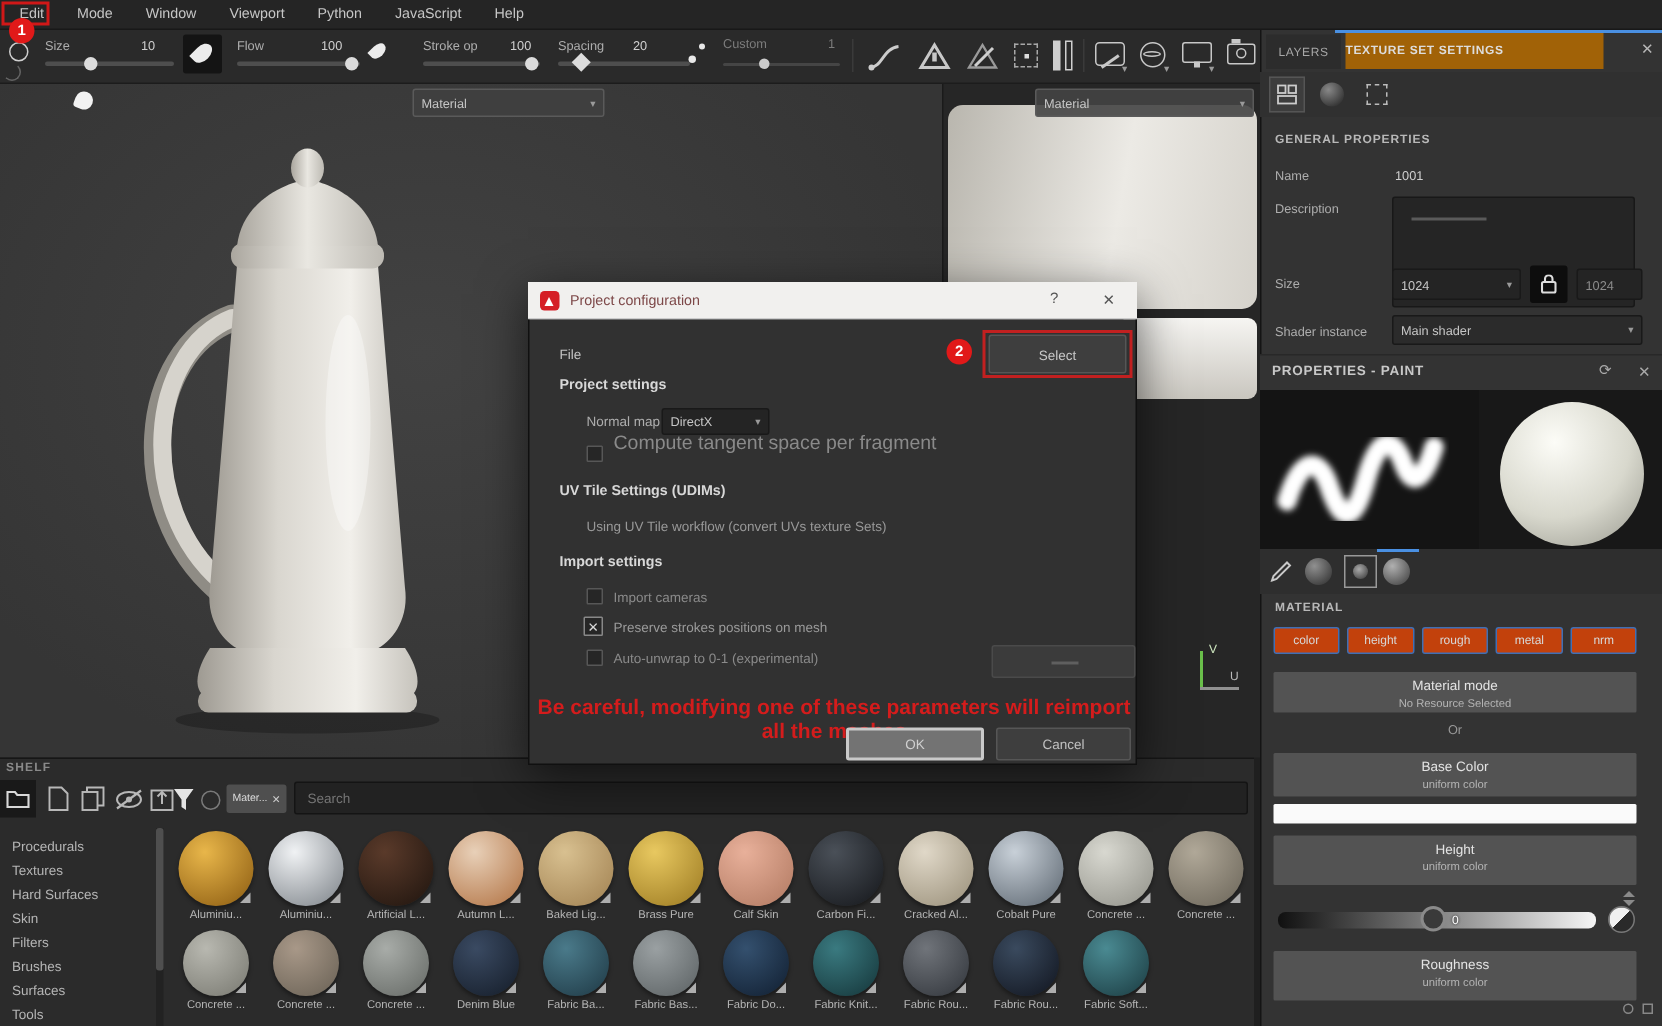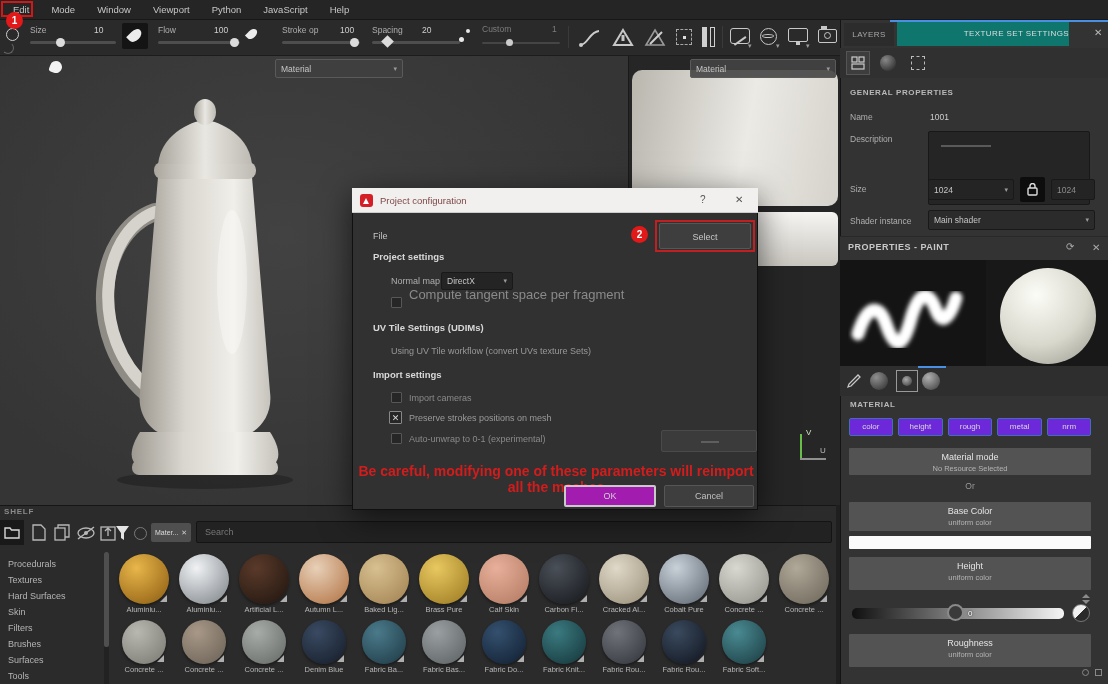--- a/index.html
+++ b/index.html
@@ -13,21 +13,21 @@
   .knob{width:9px;height:9px;border-radius:50%;background:#dcdcdc}
   .ddown{background:#242424;border:1px solid #191919;border-radius:2px;color:#c6c6c6;
          font-size:8.5px;display:flex;align-items:center;justify-content:space-between;padding:0 5px}
   .chev{font-size:7px;color:#9a9a9a}
   .gbox{background:#535353;text-align:center;color:#e4e4e4;border-radius:1px}
   .gbox .t{font-size:9px;padding-top:4px}
   .gbox .s{font-size:7.5px;color:#b4b4b4;padding-top:2px}
   .cb{width:11px;height:11px;background:#262626;border:1px solid #575757;border-radius:1px}
   .seclabel{font-size:8px;font-weight:bold;letter-spacing:.6px;color:#b8b8b8;white-space:nowrap}
   .mitem{padding:0 11px;line-height:20px;font-size:9.5px;color:#c6c6c6;cursor:default}
-  .chanbtn{flex:1;margin:0 2.5px;background:#6d28d9;border:1px solid #3f6fb5;border-radius:2px;
+  .chanbtn{flex:1;margin:0 2.5px;background:#c2410c;border:1px solid #3f6fb5;border-radius:2px;
            color:#d8d8d8;font-size:8px;text-align:center;line-height:15px;cursor:default}
   .mrow{display:flex}
   .mcell{width:60px;position:relative;flex:0 0 60px}
   .thumb{width:50px;height:50px;margin:2px auto 0;border-radius:50%;position:relative;box-shadow:0 2px 3px rgba(0,0,0,.4)}
   .thumb2{width:44px;height:44px;margin:2px auto 0;border-radius:50%;position:relative;box-shadow:0 2px 3px rgba(0,0,0,.4)}
   .thumb::after,.thumb2::after{content:"";position:absolute;right:2px;bottom:2px;border-style:solid;
            border-width:0 0 7px 7px;border-color:transparent transparent #cfcfcf transparent;opacity:.8}
   .mlabel{display:block;width:58px;margin:1px auto 0;font-size:7.5px;color:#b6b6b6;text-align:center;
           white-space:nowrap;overflow:hidden;text-overflow:ellipsis}
   .catitem{font-size:9px;color:#b5b5b5;line-height:16px;white-space:nowrap;cursor:default}
@@ -358,22 +358,22 @@
         <div class="thumb2" style="background: radial-gradient(circle at 35% 28%, rgb(74, 138, 146), rgb(26, 58, 64));"></div>
         <span class="mlabel">Fabric Soft...</span>
       </div>
     </div>
 
   <div class="a" style="left:840px;top:20px;width:268px;height:664px;background:#333333;border-left:1px solid #141414"></div>
 
   <div class="a" style="left:890px;top:20px;width:218px;height:2px;background:#4a90e2"></div>
   <div class="a" style="left:844px;top:23px;width:50px;height:23px;background:#2c2c2c;text-align:center;line-height:23px;
               font-size:8px;letter-spacing:.4px;color:#a8a8a8">LAYERS</div>
-  <div class="a" style="left:897px;top:22px;width:172px;height:24px;background:#0f766e;text-align:right;line-height:24px;
-              font-size:8px;letter-spacing:.4px;color:#dddddd;font-weight:normal">TEXTURE SET SETTINGS</div>
+  <div class="a" style="left:897px;top:22px;width:172px;height:24px;background:#a16207;text-align:left;line-height:24px;
+              font-size:8px;letter-spacing:.4px;color:#dddddd;font-weight:bold">TEXTURE SET SETTINGS</div>
   <div class="a" style="left:1094px;top:27px;font-size:10px;color:#b8b8b8">✕</div>
 
   <div class="a" style="left:840px;top:48px;width:268px;height:30px;background:#303030"></div>
   <div class="a" style="left:846px;top:51px;width:24px;height:24px;background:#3d3d3d;border:1px solid #555;text-align:center">
     <svg width="14" height="14" viewBox="0 0 14 14" style="margin-top:4px">
       <rect x="1" y="1" width="5" height="5" fill="none" stroke="#ccc" stroke-width="1.2"></rect>
       <rect x="8" y="1" width="5" height="5" fill="none" stroke="#ccc" stroke-width="1.2"></rect>
       <rect x="1" y="8" width="12" height="5" fill="none" stroke="#ccc" stroke-width="1.2"></rect>
     </svg>
   </div>
@@ -536,20 +536,20 @@
       <span style="position:absolute;left:56px;top:200px;font-size:9px;color:#9a9a9a">Preserve strokes positions on mesh</span>
 
       <div class="cb" style="position:absolute;left:38px;top:220px"></div>
       <span style="position:absolute;left:56px;top:221px;font-size:9px;color:#8a8a8a">Auto-unwrap to 0-1 (experimental)</span>
       <div style="position:absolute;left:308px;top:217px;width:96px;height:22px;background:#3b3b3b;border:1px solid #4a4a4a;border-radius:2px">
         <div style="position:absolute;left:39px;top:10px;width:18px;height:2px;background:#5f5f5f"></div>
       </div>
 
       <div style="position:absolute;left:4px;top:250px;width:398px;text-align:center;font-size:14px;font-weight:bold;color:#d41c1c">Be careful, modifying one of these parameters will reimport all the meshes</div>
 
-      <div style="position:absolute;left:211px;top:272px;width:92px;height:22px;background:#a21caf;border:2px solid #c9c9c9;
+      <div style="position:absolute;left:211px;top:272px;width:92px;height:22px;background:#737373;border:2px solid #c9c9c9;
                   border-radius:2px;text-align:center;line-height:19px;font-size:9px;color:#d0d0d0">OK</div>
       <div style="position:absolute;left:311px;top:272px;width:90px;height:22px;background:#3e3e3e;border:1px solid #565656;
                   border-radius:2px;text-align:center;line-height:20px;font-size:9px;color:#c0c0c0">Cancel</div>
     </div>
   </div>
 
 </div>
 
 </body></html>

